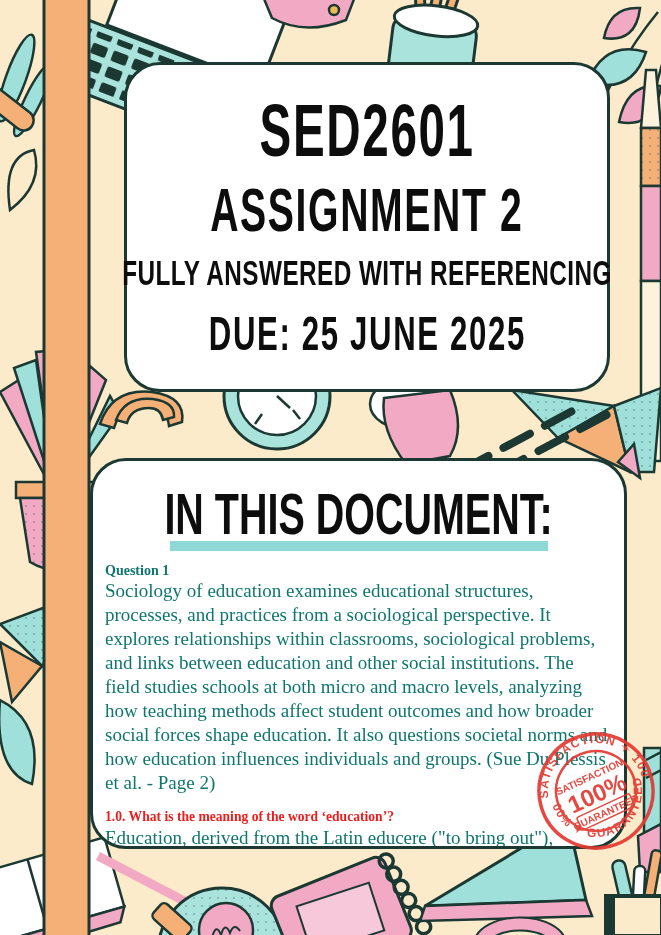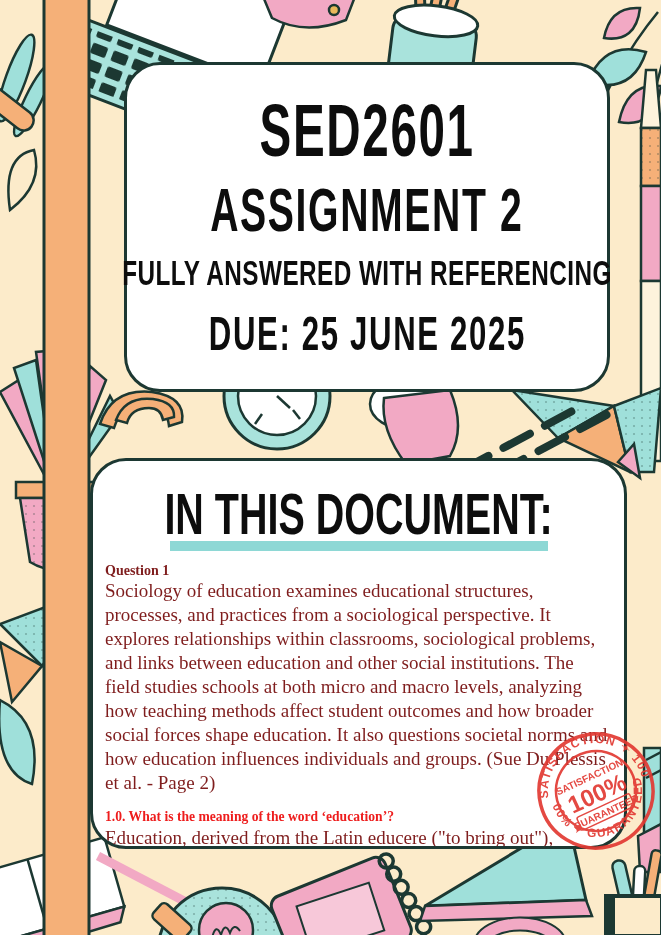--- a/index.html
+++ b/index.html
@@ -30,21 +30,21 @@
     left:90px;top:458px;width:537px;height:391px;
     padding:23px 12px;overflow:hidden;
   }
   .doc-heading{
     text-align:center;font-size:47px;margin:6px 0 2px;
     transform:scale(0.84,1.22);
   }
   .underline-bar{
     width:378px;height:10px;background:#8ed8d5;margin:4px auto 12px;
   }
-  .serif{font-family:"Liberation Serif",serif;color:#7f1d1d;}
+  .serif{font-family:"Liberation Serif",serif;color:#0f766e;}
   .q-label{font-weight:700;font-size:14px;margin:8px 0 0 0;}
   .item-heading{
     color:#ee1d1d;font-weight:700;font-size:13.6px;margin:15px 0 1px 0;
   }
   .item-body{font-size:19px;line-height:1.26;margin:0;}
   .item-body.narrow{max-width:458px;}
   #stamp{
     position:absolute;left:527px;top:722px;width:138px;height:138px;
     z-index:3;opacity:0.92;
   }

